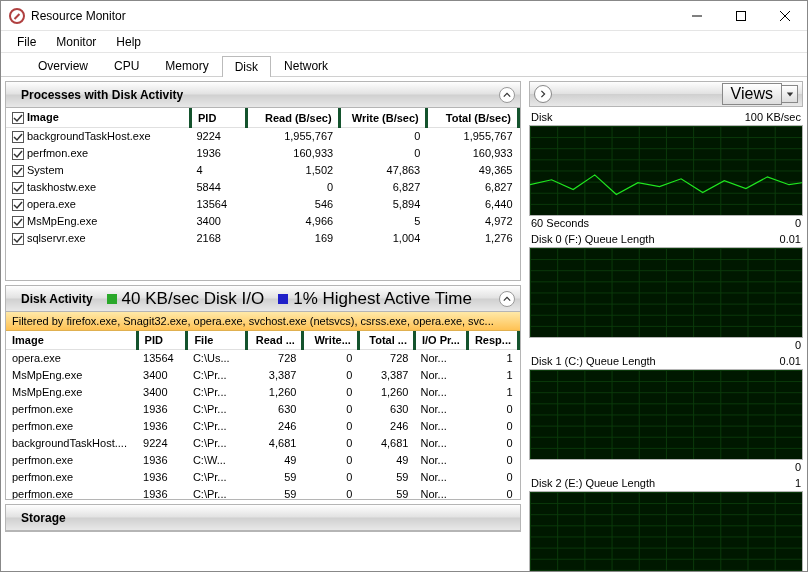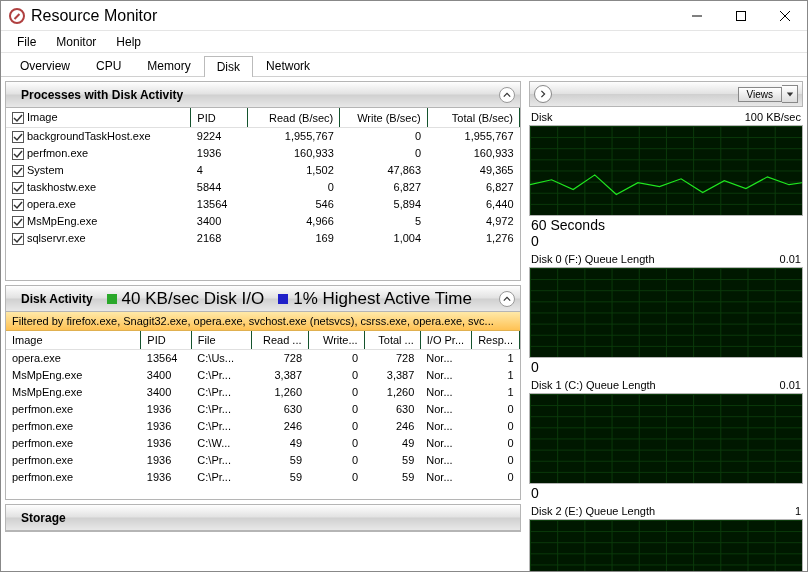--- a/index.html
+++ b/index.html
@@ -1,56 +1,56 @@
 <!DOCTYPE html>
 <html><head>
 <meta charset="utf-8">
 <style>
 * { margin: 0; padding: 0; box-sizing: border-box; font-family: "Segoe UI", Tahoma, sans-serif; }
 body { background: #fff; width: 808px; height: 572px; overflow: hidden; border: 1px solid #888; }
 .titlebar { background: #fff; height: 30px; display: flex; align-items: center; border-bottom: 1px solid #e5e5e5; }
 .titlebar .ticon { width: 16px; height: 16px; margin: 0 6px 0 8px; border-radius: 50%; border: 2px solid #b04040; position: relative; }
 .titlebar .ticon::after { content: ""; position: absolute; width: 2px; height: 7px; background: #b04040; left: 5px; top: 3px; transform: rotate(45deg); }
-.titlebar .title { font-size: 16px; flex: 1; }
+.titlebar .title { font-size: 12px; flex: 1; }
 .winbtn { width: 44px; height: 30px; display: flex; align-items: center; justify-content: center; }
 .winbtn svg { width: 10px; height: 10px; }
 .menubar { height: 22px; display: flex; align-items: center; font-size: 12px; padding-left: 6px; border-bottom: 1px solid #e5e5e5; }
 .menubar span { padding: 2px 10px; }
-.tabbar { height: 24px; display: flex; align-items: flex-end; padding: 0 6px; border-bottom: 1px solid #d0d0d0; background: #fff; font-size: 12px; }
+.tabbar { height: 24px; display: flex; align-items: flex-end; padding: 0 24px; border-bottom: 1px solid #d0d0d0; background: #fff; font-size: 12px; }
 .tab { padding: 3px 12px; border: 1px solid transparent; border-bottom: none; margin-right: 0; }
 .tab.active { border-color: #bbb; background: #fff; position: relative; top: 1px; }
 .content { display: flex; height: calc(572px - 30px - 22px - 24px - 2px); }
 .leftcol { width: 524px; border-right: none; padding: 4px; overflow: hidden; }
 .rightcol { flex: 1; padding: 4px; overflow: hidden; }
 .panel { border: 1px solid #b5b5b5; margin-bottom: 4px; }
 .panelhdr { height: 26px; background: linear-gradient(#fefefe,#e2e2e2 48%,#d0d0d0 52%,#e8e8e8); border-bottom: 1px solid #b5b5b5; display: flex; align-items: center; font-size: 12px; font-weight: bold; padding: 0 15px; position: relative; }
 .panelhdr .chev { position: absolute; right: 5px; width: 16px; height: 16px; border: 1px solid #999; border-radius: 50%; background: #fff; display: flex; align-items: center; justify-content: center; }
 .panelhdr .chev svg { width: 8px; height: 8px; }
 .panelhdr .swatch { display:inline-block; width:10px; height:10px; margin: 0 5px 0 14px; }
 .panelhdr .metric { font-weight: normal; font-size: 17px; }
 .tbl { width: 100%; border-collapse: collapse; font-size: 11px; }
-.tbl th { text-align: left; font-weight: normal; padding: 3px 6px; border-bottom: 1px solid #e0e0e0; border-right: 1px solid #14532d; white-space: nowrap; overflow:hidden;margin-top:48px; }
+.tbl th { text-align: left; font-weight: bold; padding: 3px 6px; border-bottom: 1px solid #e0e0e0; border-right: 3px solid #14532d; white-space: nowrap; overflow:hidden;margin-top:48px; }
 .tbl th.r, .tbl td.r { text-align: right; }
 .tbl td { padding: 1px 6px; white-space: nowrap; overflow: hidden; text-overflow: ellipsis; max-width: 0; }
 .tbl tbody tr { height: 17px; }
 .chk { width: 12px; height: 12px; border: 1px solid #555; display: inline-flex; align-items:center; justify-content:center; vertical-align: middle; margin-right: 3px; }
 .chk svg { width: 10px; height: 10px; }
 .filterbar { background: linear-gradient(#ffe9a8,#ffc254); font-size: 11px; padding: 3px 6px; border-bottom: 1px solid #e0b050; white-space: nowrap; overflow: hidden; text-overflow: ellipsis; }
 .scroll { overflow-y: auto; }
 .proc-scroll { height: 172px; }
 .act-scroll { height: 168px; }
 .rightctrl { height: 26px; background: linear-gradient(#fefefe,#e2e2e2 48%,#d0d0d0 52%,#e8e8e8); border: 1px solid #b5b5b5; display: flex; align-items: center; padding: 0 4px; margin-bottom: 4px; }
 .rightctrl .lbtn { width:18px; height:18px; border:1px solid #888; border-radius:50%; background:#fff; display:flex; align-items:center; justify-content:center; }
 .rightctrl .spacer { flex:1; }
-.rightctrl .viewsbtn { border:1px solid #888; background: linear-gradient(#fff,#ddd); font-size:10px; padding:1px 8px; display:flex; align-items:center; }
+.rightctrl .viewsbtn { border:1px solid #888; background: linear-gradient(#fff,#ddd); font-size:16px; padding:1px 8px; display:flex; align-items:center; }
 .rightctrl .viewsdrop { border:1px solid #888; border-left:none; background: linear-gradient(#fff,#ddd); width:16px; height:18px; display:flex; align-items:center; justify-content:center;}
 .graphgroup { margin-bottom: 4px; }
 .graphhdr { display:flex; justify-content: space-between; font-size:11px; padding: 0 2px 2px; }
 .graphbox { height: 91px; background:#001800; border:1px solid #b5b5b5; position:relative; }
-.graphlbl { display:flex; justify-content: space-between; font-size:14px; padding: 1px 2px 0; flex-direction: column; }
+.graphlbl { display:flex; justify-content: space-between; font-size:11px; padding: 1px 2px 0; }
 .grid { position:absolute; inset:0; background-image: linear-gradient(#0a3a0a 1px, transparent 1px), linear-gradient(90deg, #0a3a0a 1px, transparent 1px); background-size: 10% 12.5%; }
 .graphbox svg { position:absolute; inset:0; width:100%; height:100%; }
 ::-webkit-scrollbar { width: 16px; }
 ::-webkit-scrollbar-track { background: #f0f0f0; }
 ::-webkit-scrollbar-thumb { background: #cdcdcd; border: 1px solid #aaa; }
 </style>
 </head>
 <body>
 
 <div class="titlebar">
@@ -271,20 +271,30 @@
                 <td>perfmon.exe</td>
                 <td>1936</td>
                 <td>C:\Pr...</td>
                 <td class="r">246</td>
                 <td class="r">0</td>
                 <td class="r">246</td>
                 <td>Nor...</td>
                 <td class="r">0</td>
               </tr>
               <tr>
+                <td>backgroundTaskHost....</td>
+                <td>9224</td>
+                <td>C:\Pr...</td>
+                <td class="r">4,681</td>
+                <td class="r">0</td>
+                <td class="r">4,681</td>
+                <td>Nor...</td>
+                <td class="r">0</td>
+              </tr>
+              <tr>
                 <td>perfmon.exe</td>
                 <td>1936</td>
                 <td>C:\W...</td>
                 <td class="r">49</td>
                 <td class="r">0</td>
                 <td class="r">49</td>
                 <td>Nor...</td>
                 <td class="r">0</td>
               </tr>
               <tr>

